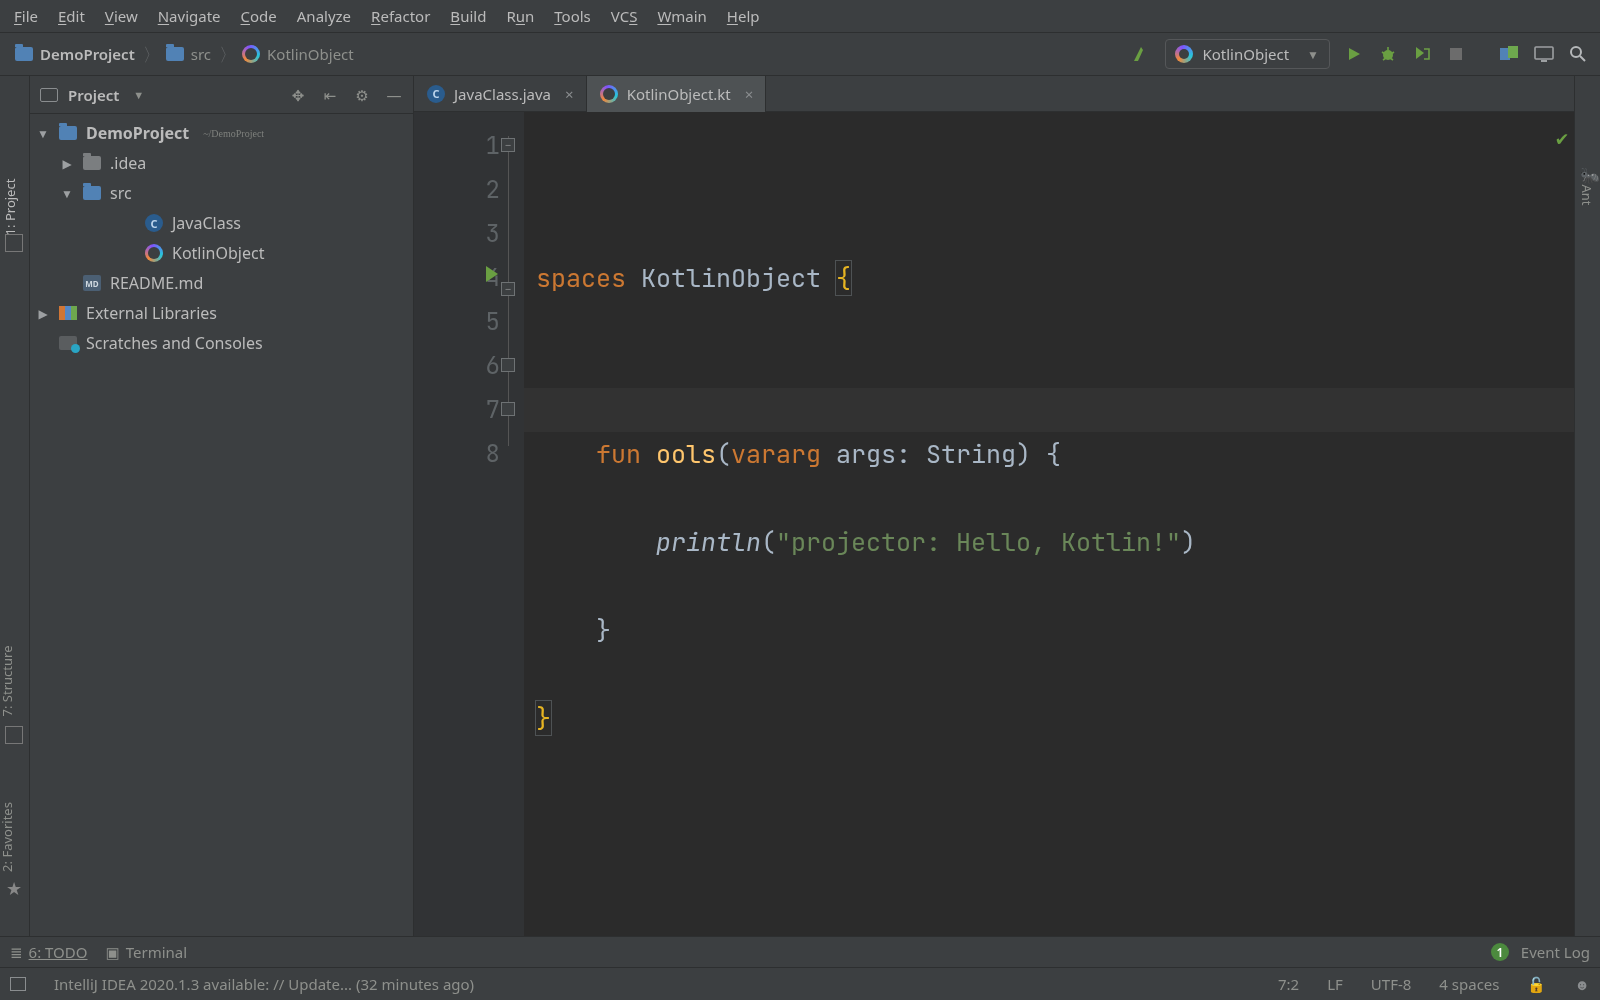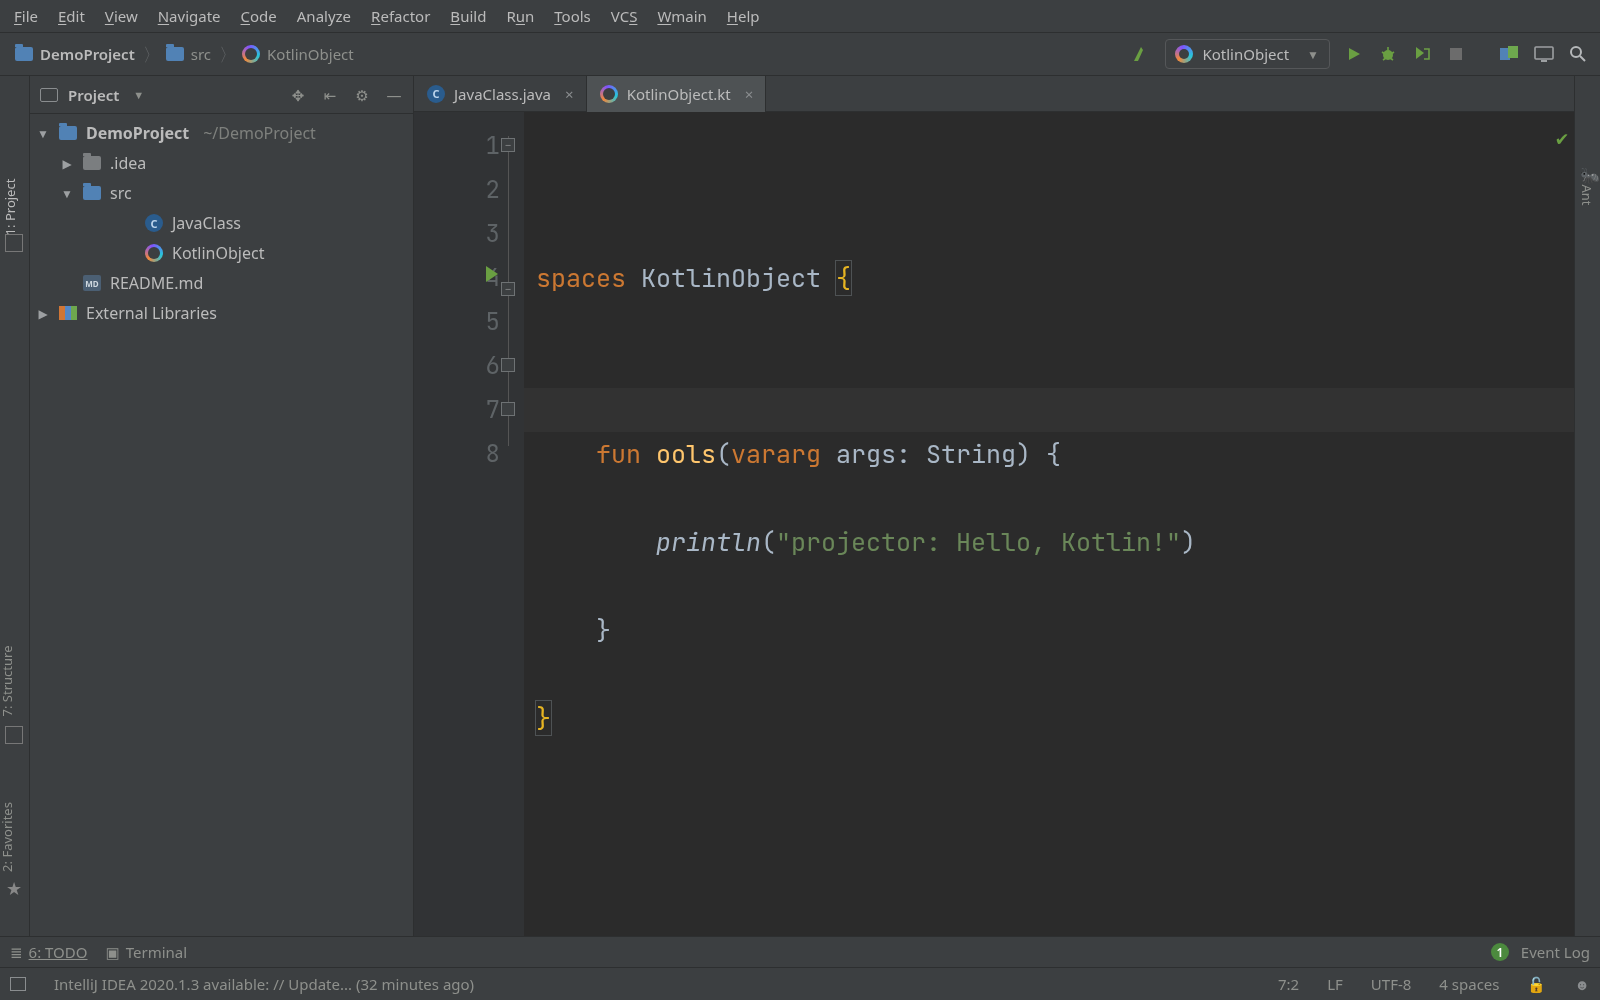--- a/index.html
+++ b/index.html
@@ -155,21 +155,21 @@
   }
   .node {
     display:flex; align-items:center; gap:8px;
     height:30px;
     padding-right:6px;
     white-space:nowrap;
   }
   .node .arrow { width:14px; text-align:center; color:#9da0a2; font-size:12px;}
   .node .arrow.none { visibility:hidden; }
   .node .label { color:var(--text-0); }
-  .node .sub   { color:#7e807d; margin-left:6px; font-size:16px;}
+  .node .sub   { color:#7e807d; margin-left:6px; font-size:10px;font-family:Liberation Serif, serif;}
   .node .bold  { font-weight:700; }
   .ind0 { padding-left:6px;  }
   .ind1 { padding-left:30px; }
   .ind3 { padding-left:92px; }
   .file-ico { width:20px; height:20px; display:inline-flex; align-items:center; justify-content:center; }
 
   
   .editor-col { flex:1 1 auto; display:flex; flex-direction:column; background: var(--bg-2); }
   .tabs {
     display:flex; align-items:center;
@@ -483,20 +483,27 @@
           </span>
         <span class="label">README.md</span>
       </div>
       <div class="node ind0">
         <span class="arrow">▶</span>
           <span class="file-ico">
             <span class="lib-badge"></span>
           </span>
         <span class="label">External Libraries</span>
       </div>
+      <div class="node ind0">
+        <span class="arrow none">·</span>
+          <span class="file-ico">
+            <span class="scr-badge"></span>
+          </span>
+        <span class="label">Scratches and Consoles</span>
+      </div>
 
     </div>
   </div>
 
   <div class="editor-col">
     <div class="tabs">
       <div class="tab">
         <span class="file-ico">
             <span class="java-badge">C</span>
           </span>

